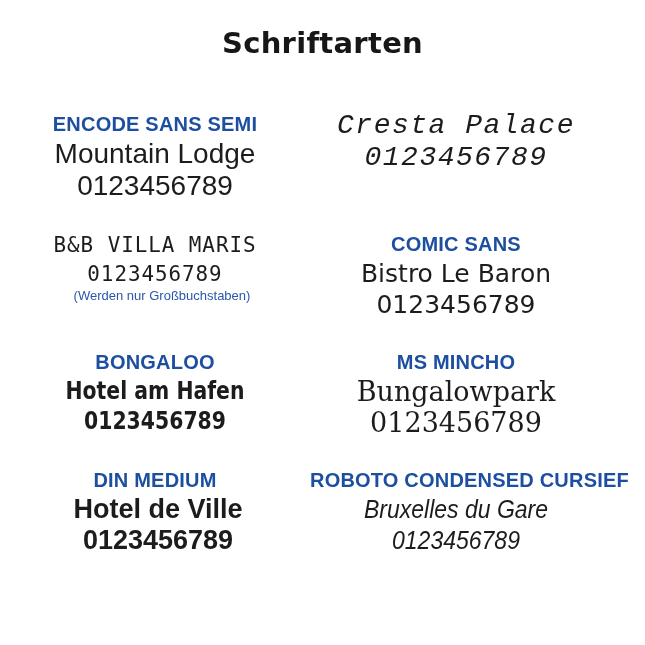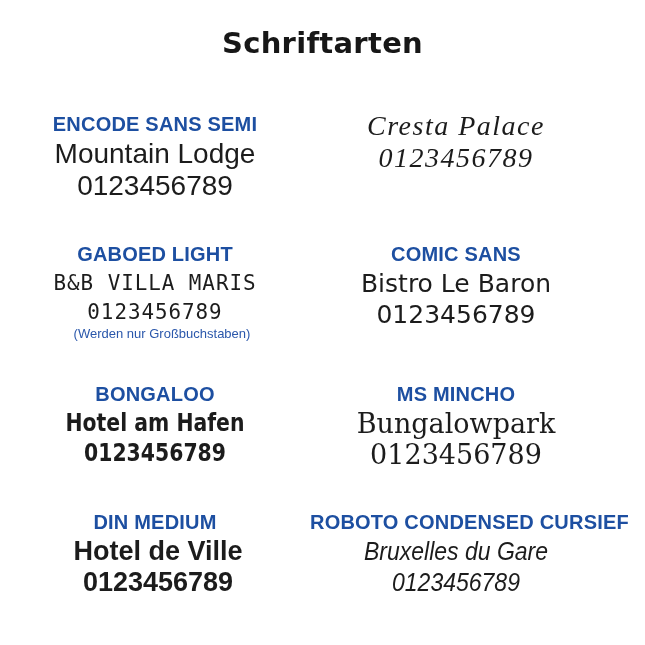--- a/index.html
+++ b/index.html
@@ -23,21 +23,21 @@
     font-weight: bold;
     font-size: 29px;
     line-height: 34px;
     color: #171717;
     letter-spacing: 0.3px;
   }
   .grid {
     display: grid;
     grid-template-columns: 310px 292px;
     margin: 50px 0 0 0;
-    row-gap: 38px;
+    row-gap: 28px;
   }
   .card {
     text-align: center;
   }
   .font-heading {
     font-family: "Liberation Sans", sans-serif;
     font-weight: bold;
     font-size: 20px;
     line-height: 28px;
     color: #1d4fa1;
@@ -56,21 +56,21 @@
     white-space: nowrap;
     padding-left: 14px;
   }
 
   
   .f-encode .sample-line, .f-encode .digits-line {
     font-family: "Liberation Sans", sans-serif;
     font-size: 28px; line-height: 32px; font-weight: 400;
   }
   .f-lucida .sample-line, .f-lucida .digits-line {
-    font-family: Liberation Serif, serif;
+    font-family: Liberation Mono, monospace;
     font-style: italic;
     font-size: 28px; line-height: 32px; letter-spacing: 1.5px;
   }
   .f-gaboed .sample-line, .f-gaboed .digits-line {
     font-family: "DejaVu Sans Mono", monospace;
     font-size: 22px; line-height: 29px; letter-spacing: 1px;
     transform: scaleX(0.95); transform-origin: center;
   }
   .f-comic .sample-line, .f-comic .digits-line {
     font-family: "DejaVu Sans", sans-serif;
@@ -112,21 +112,20 @@
       <div class="sample-line">Mountain Lodge</div>
       <div class="digits-line">0123456789</div>
     </div>
 
     <div class="card f-lucida">
       <div class="sample-line">Cresta Palace</div>
       <div class="digits-line">0123456789</div>
     </div>
 
     <div class="card f-gaboed">
-      <div class="font-heading">GABOED LIGHT</div>
       <div class="sample-line">B&amp;B VILLA MARIS</div>
       <div class="digits-line">0123456789</div>
       <div class="note-line">(Werden nur Großbuchstaben)</div>
     </div>
 
     <div class="card f-comic">
       <div class="font-heading">COMIC SANS</div>
       <div class="sample-line">Bistro Le Baron</div>
       <div class="digits-line">0123456789</div>
     </div>

